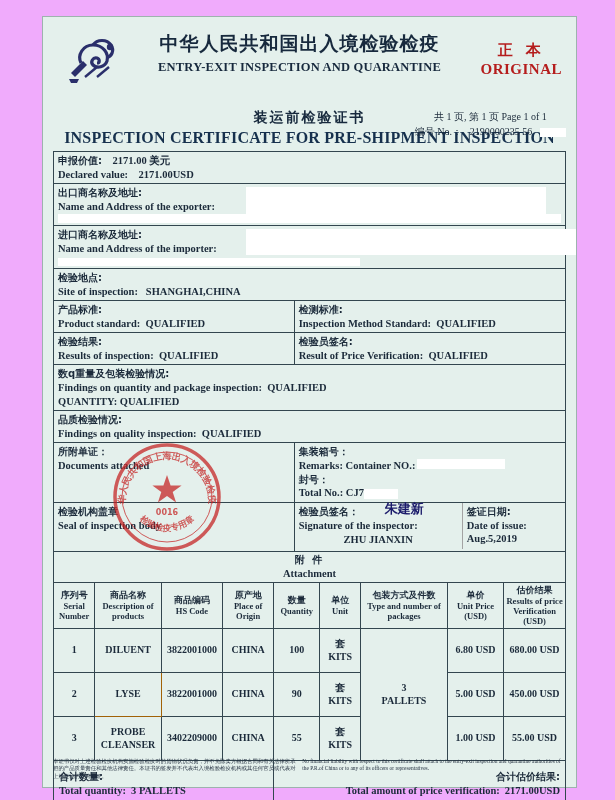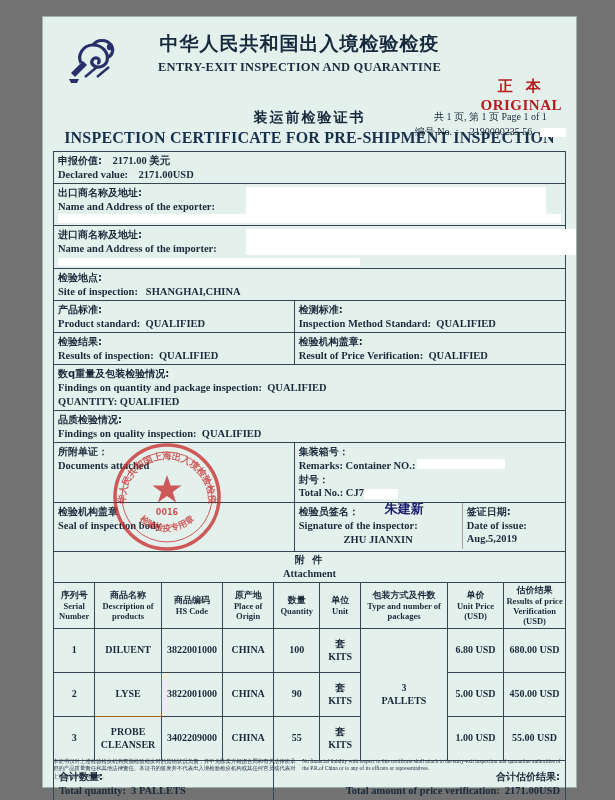--- a/index.html
+++ b/index.html
@@ -6,21 +6,21 @@
   body{
     width:615px;height:800px;
     background:#d9e7e2;
     font-family:"Liberation Serif", serif;
     color:#1b2a3a;
     overflow:hidden;
   }
   .page{
     position:relative;
     width:615px;height:800px;
-    background:#737373;
+    background:#f0abfc;
   }
   .sheet{
     position:absolute;
     left:42px;top:16px;
     width:535px;height:772px;
     background:#e4f0ec;
     border:1px solid #9db3ae;
     box-sizing:border-box;
   }
   
@@ -52,21 +52,21 @@
     margin-top:3px;
     color:#17293d;
   }
   .en-title2{
     font-weight:bold;
     font-size:12.5px;
     letter-spacing:.2px;
     color:#17293d;
   }
   .original{
-    position:absolute;right:14px;top:24px;text-align:center;color:#b51d1d;margin-top:36px;
+    position:absolute;right:14px;top:24px;text-align:center;color:#b51d1d;
   }
   .original .cn{
     font-family:"DejaVu Sans", sans-serif;
     font-weight:bold;font-size:15px;letter-spacing:4px;
   }
   .original .en{
     font-weight:bold;font-size:15px;letter-spacing:.5px;margin-top:1px;
   }
   
   .subhdr{
@@ -253,21 +253,21 @@
         </td>
       </tr>
 
       <tr>
         <td>
           <span class="cn">检验结果:</span>
           <div><span class="en">Results of inspection:</span>
           &nbsp;<span class="val">QUALIFIED</span></div>
         </td>
         <td>
-          <span class="cn">检验机构盖章:</span>
+          <span class="cn">检验员签名:</span>
           <div><span class="en">Result of Price Verification:</span>
           &nbsp;<span class="val">QUALIFIED</span></div>
         </td>
       </tr>
 
       <tr>
         <td colspan="2">
           <span class="cn">数q重量及包装检验情况:</span>
           <div><span class="en">Findings on quantity and package inspection:</span>
           &nbsp;<span class="val">QUALIFIED</span></div>

